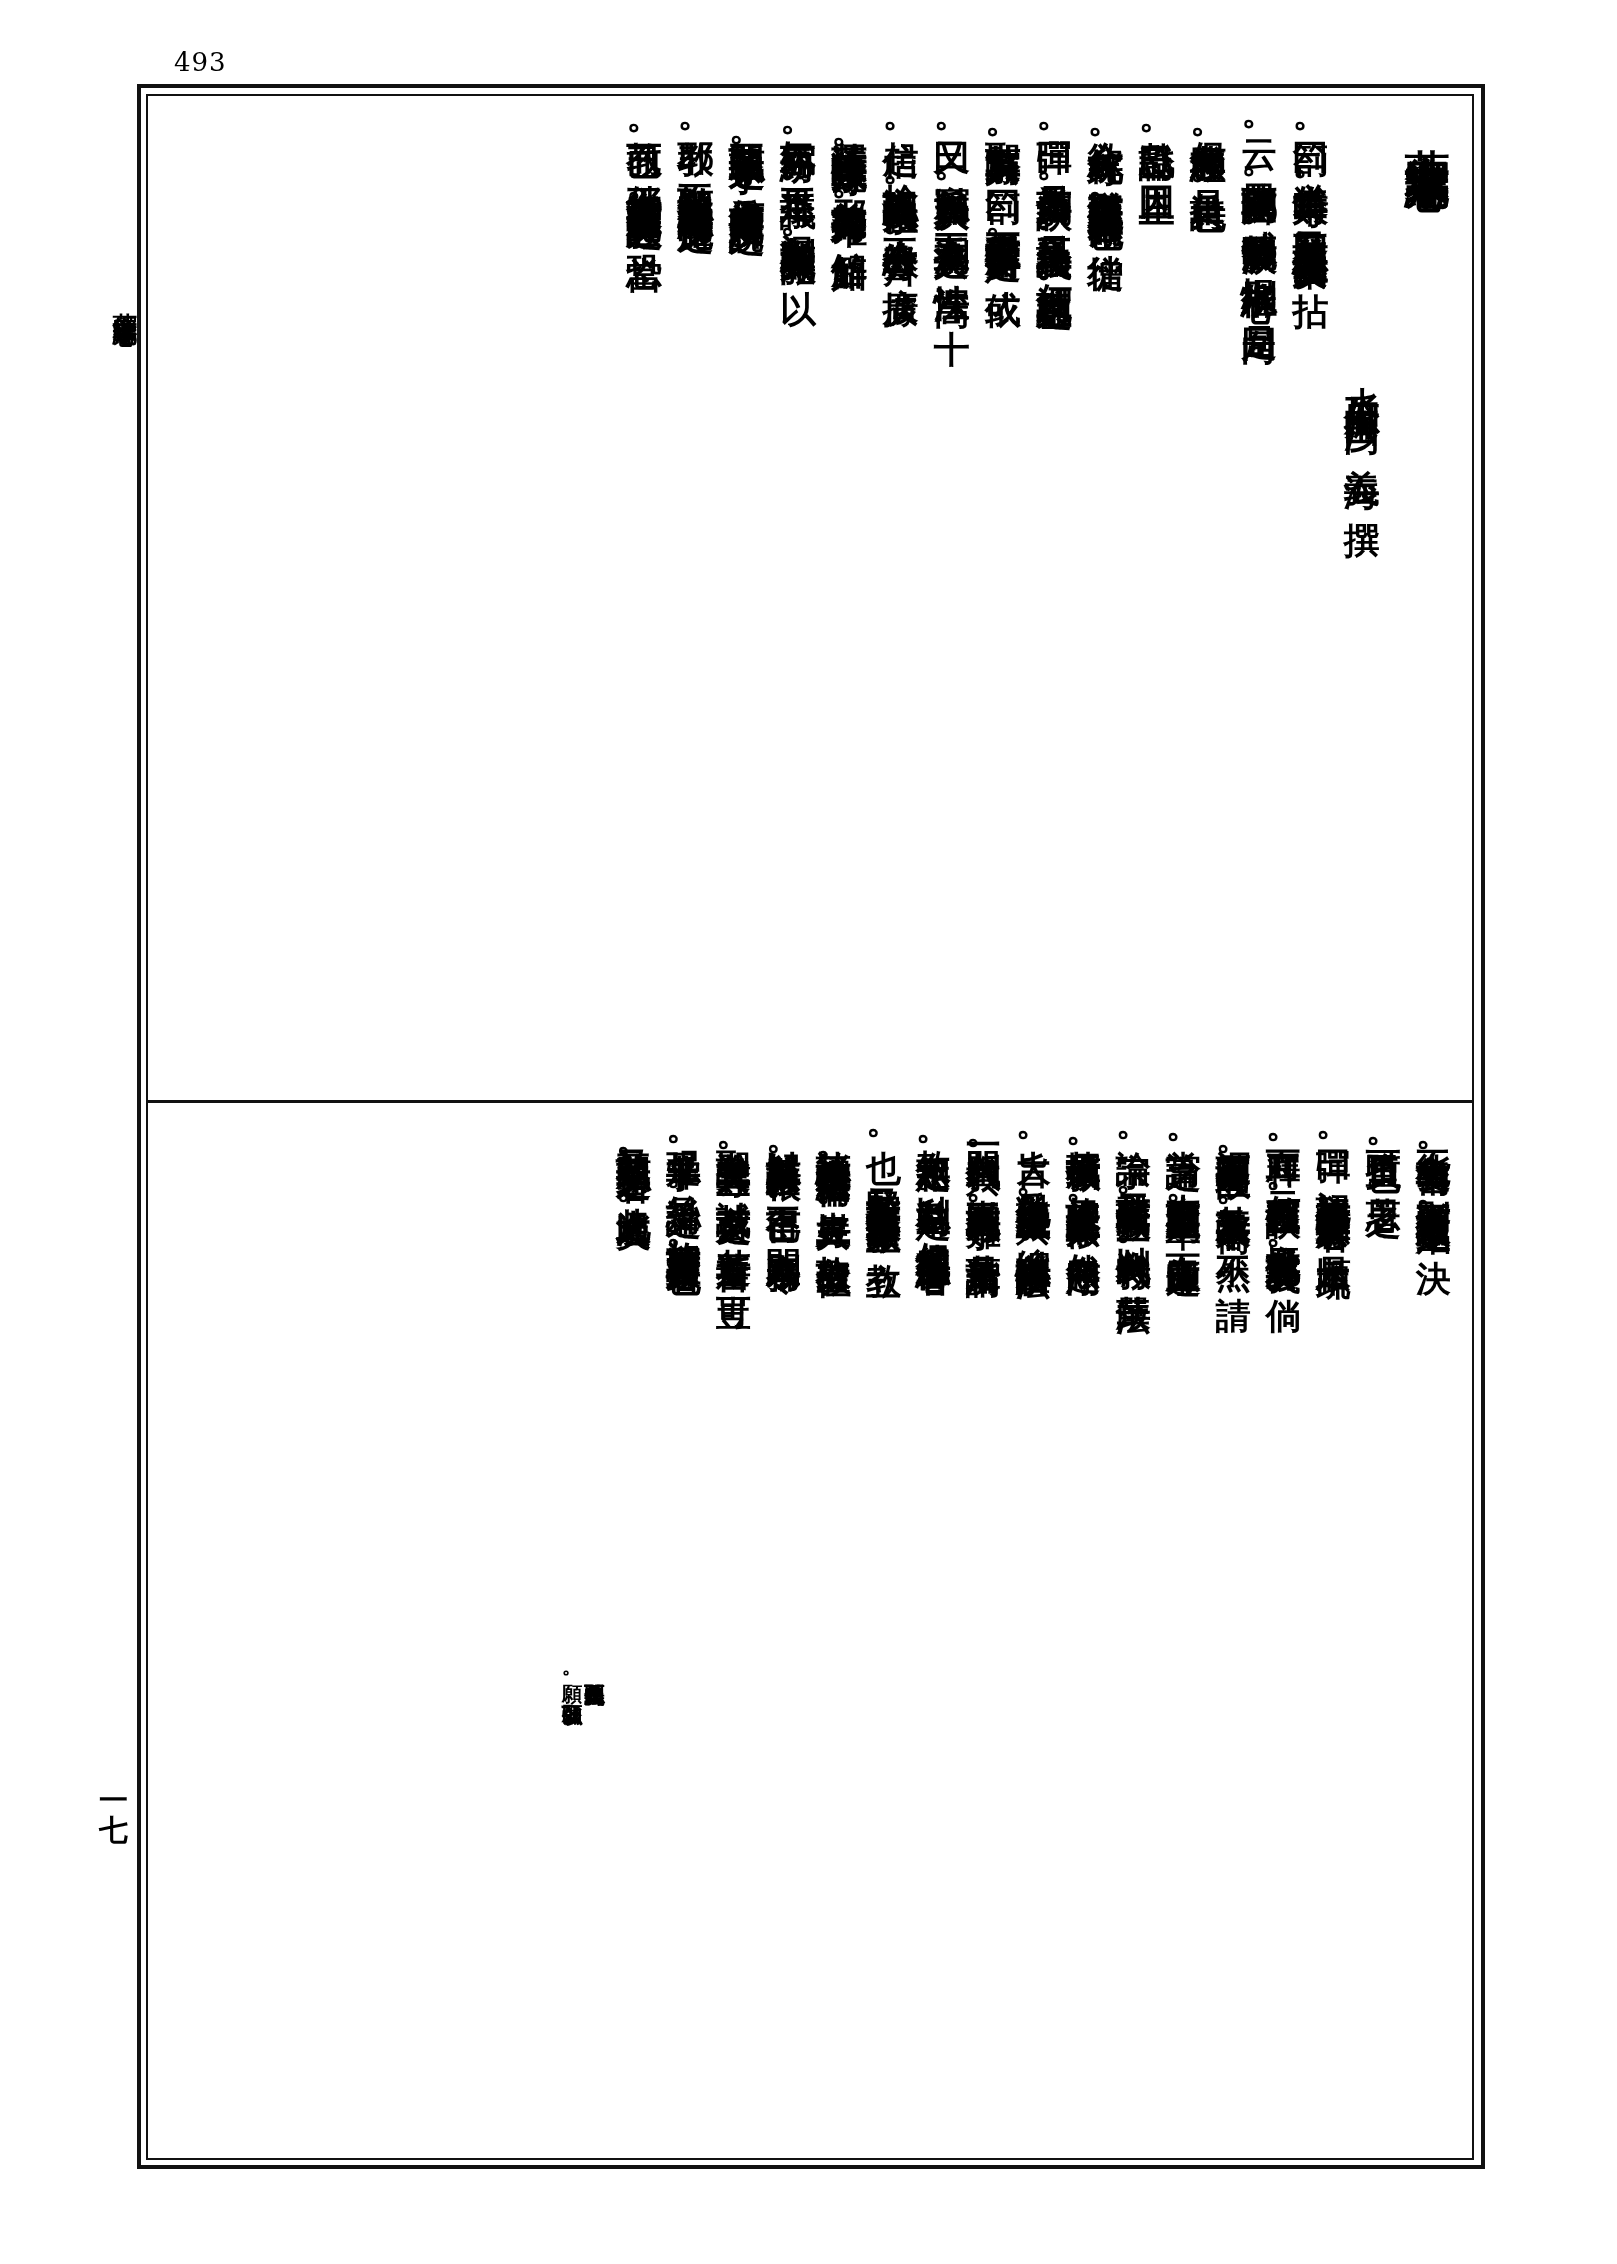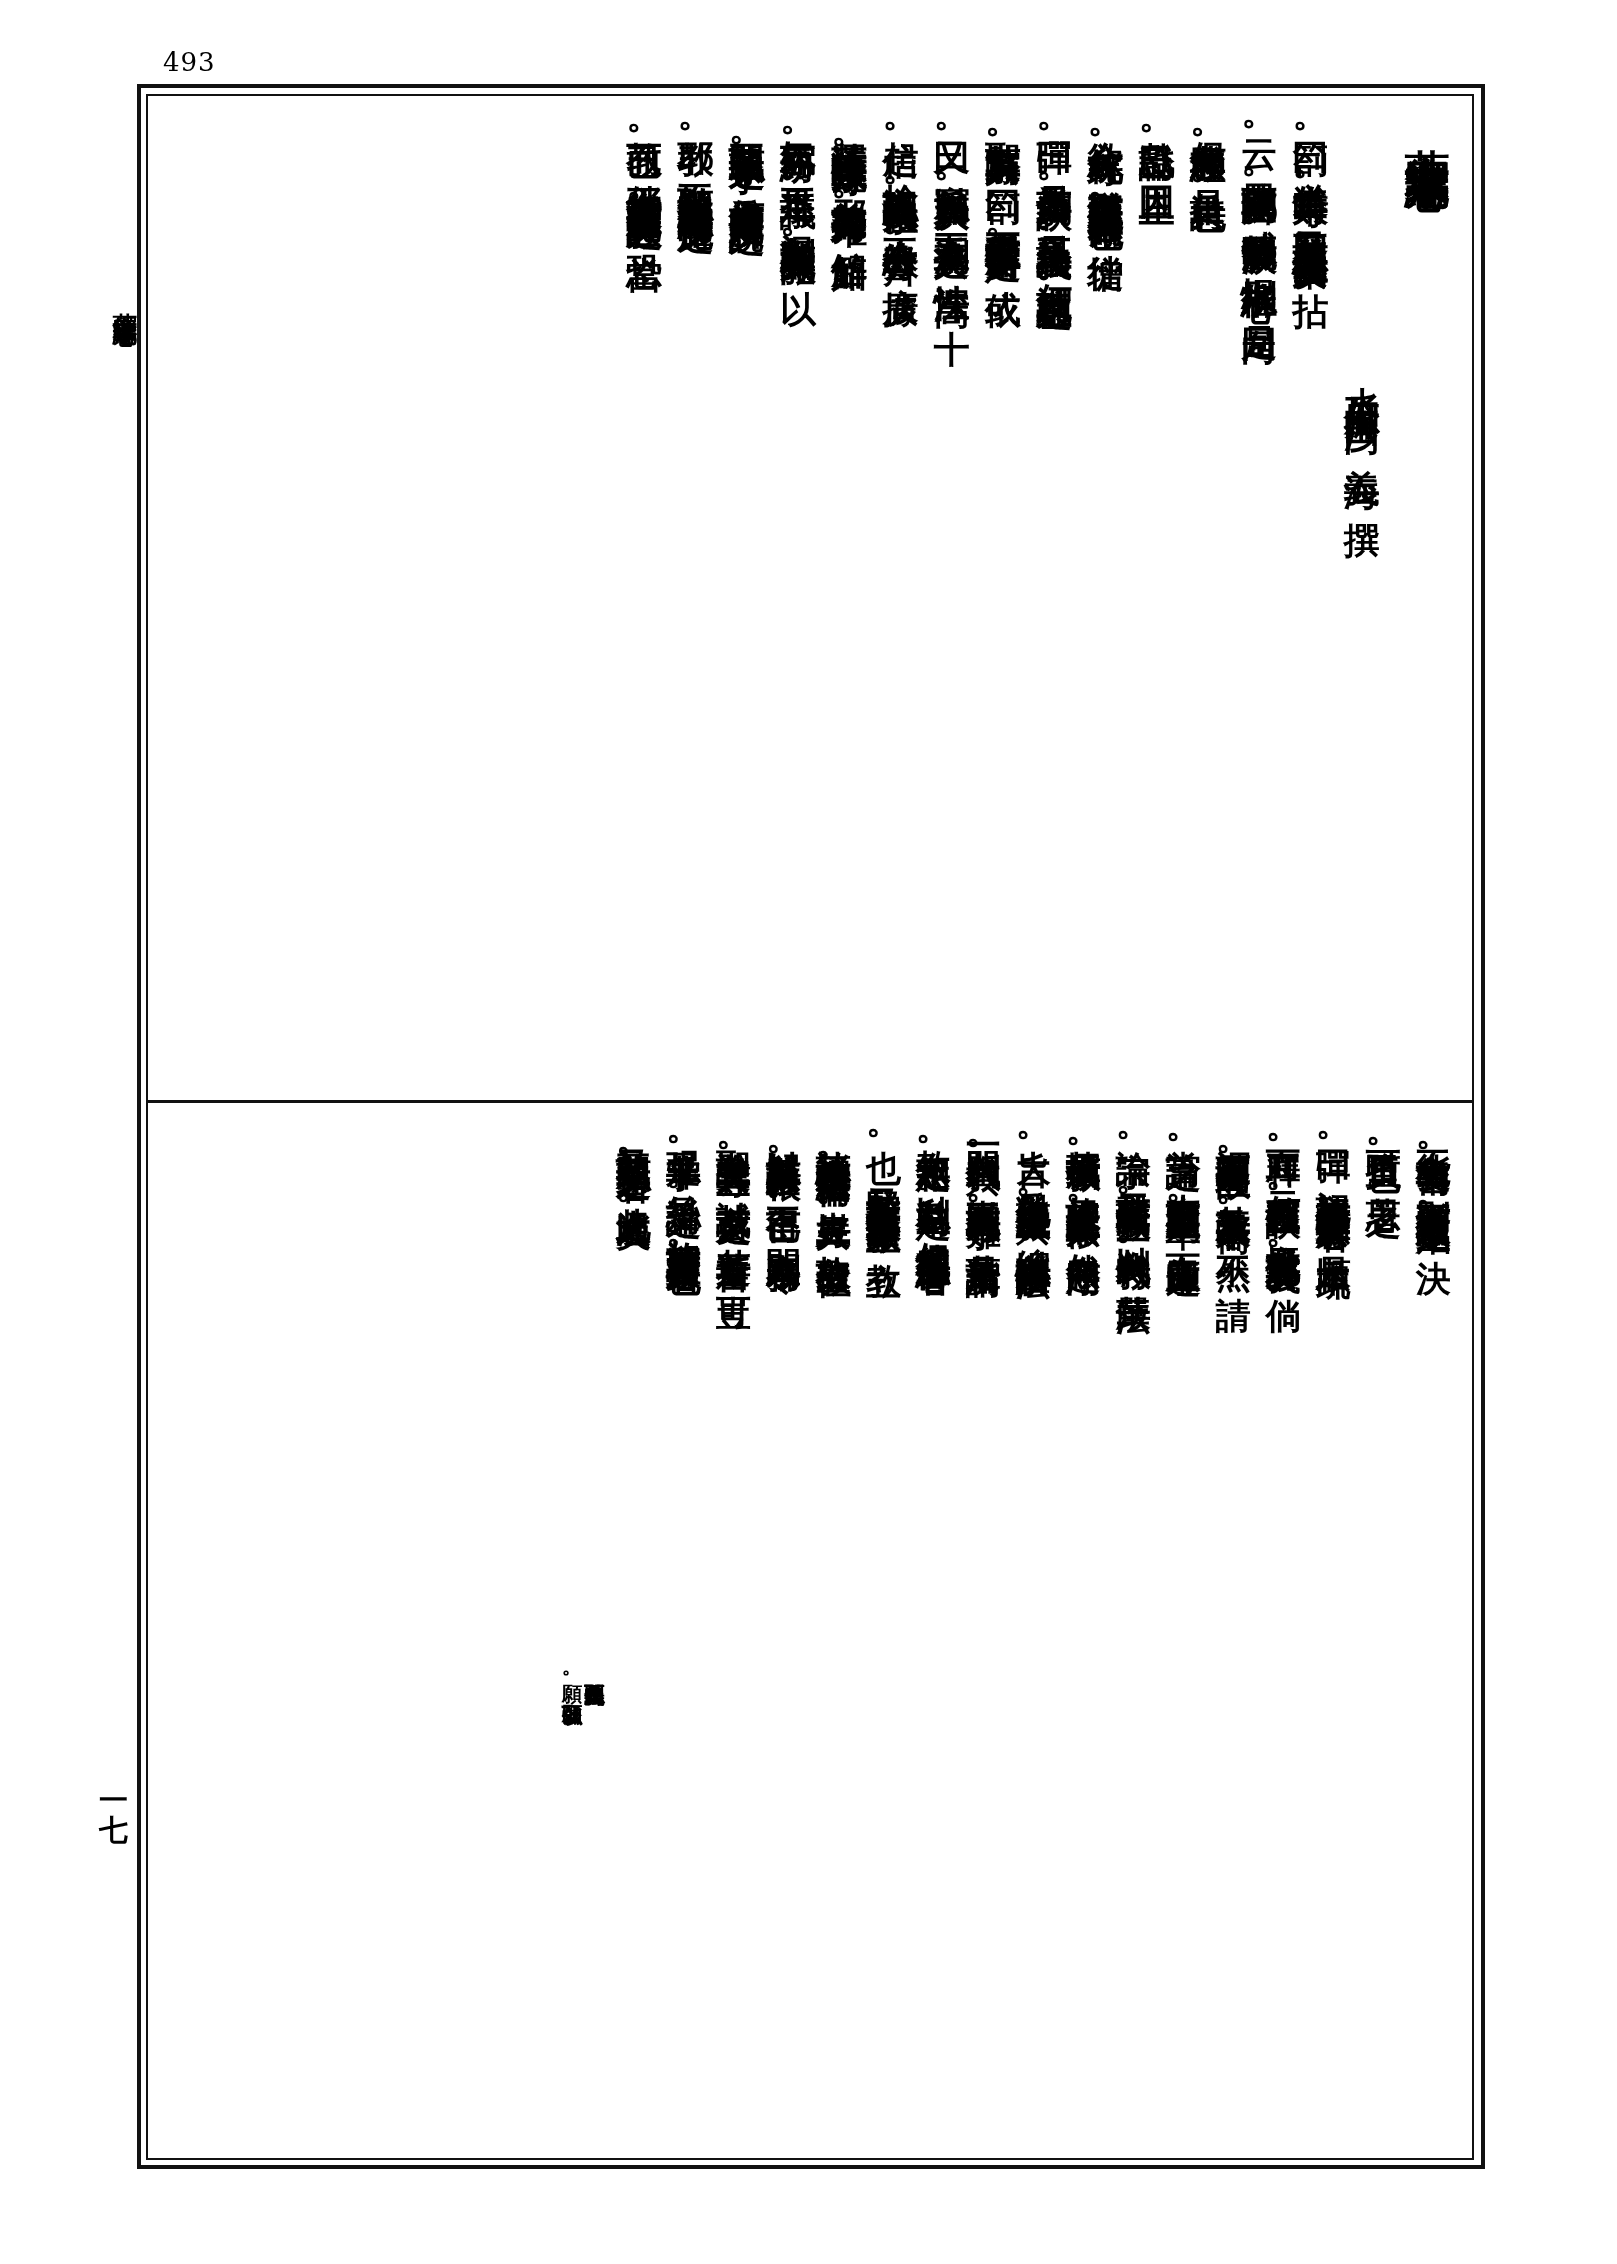--- a/index.html
+++ b/index.html
@@ -19,21 +19,21 @@
   .page {
     position: absolute;
     left: 0; top: 0;
     width: 1618px;
     height: 2265px;
   }
 
   
   .folio-top {
     position: absolute;
-    left: 163px;
+    left: 174px;
     top: 47px;
     font-size: 26px;
     font-family: "DejaVu Serif", serif;
     letter-spacing: 1px;
   }
 
   
   .side-title {
     position: absolute;
     left: 105px;

